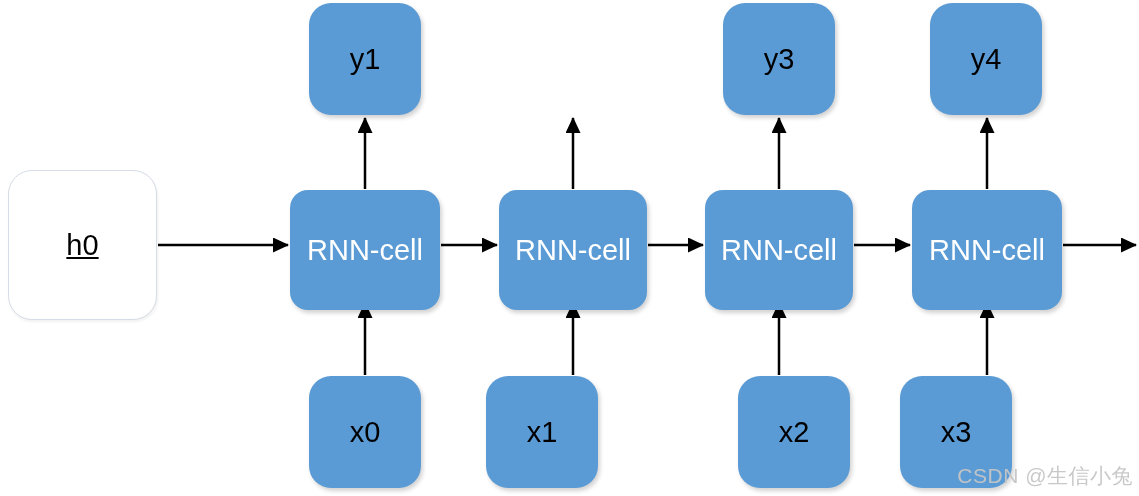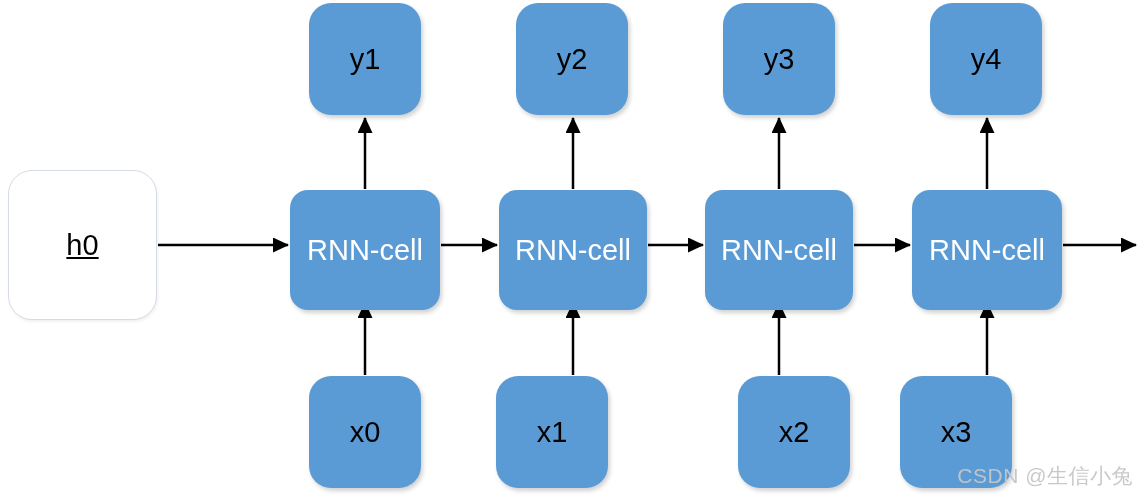--- a/index.html
+++ b/index.html
@@ -95,23 +95,22 @@
   </svg>
 
   <div class="h0">h0</div>
 
   <div class="node cell" style="left:290px;">RNN-cell</div>
   <div class="node cell" style="left:499px;width:148px;">RNN-cell</div>
   <div class="node cell" style="left:705px;width:148px;">RNN-cell</div>
   <div class="node cell" style="left:912px;">RNN-cell</div>
 
   <div class="node io out" style="left:309px;">y1</div>
-  <div class="node io out" style="left:516px;">y2</div>
   <div class="node io out" style="left:723px;">y3</div>
   <div class="node io out" style="left:930px;">y4</div>
 
   <div class="node io inp" style="left:309px;">x0</div>
-  <div class="node io inp" style="left:496px;">x1</div>
+  <div class="node io inp" style="left:486px;">x1</div>
   <div class="node io inp" style="left:738px;">x2</div>
   <div class="node io inp" style="left:900px;">x3</div>
 
   <div class="watermark">CSDN @生信小兔</div>
 </div>
 
 </body></html>

